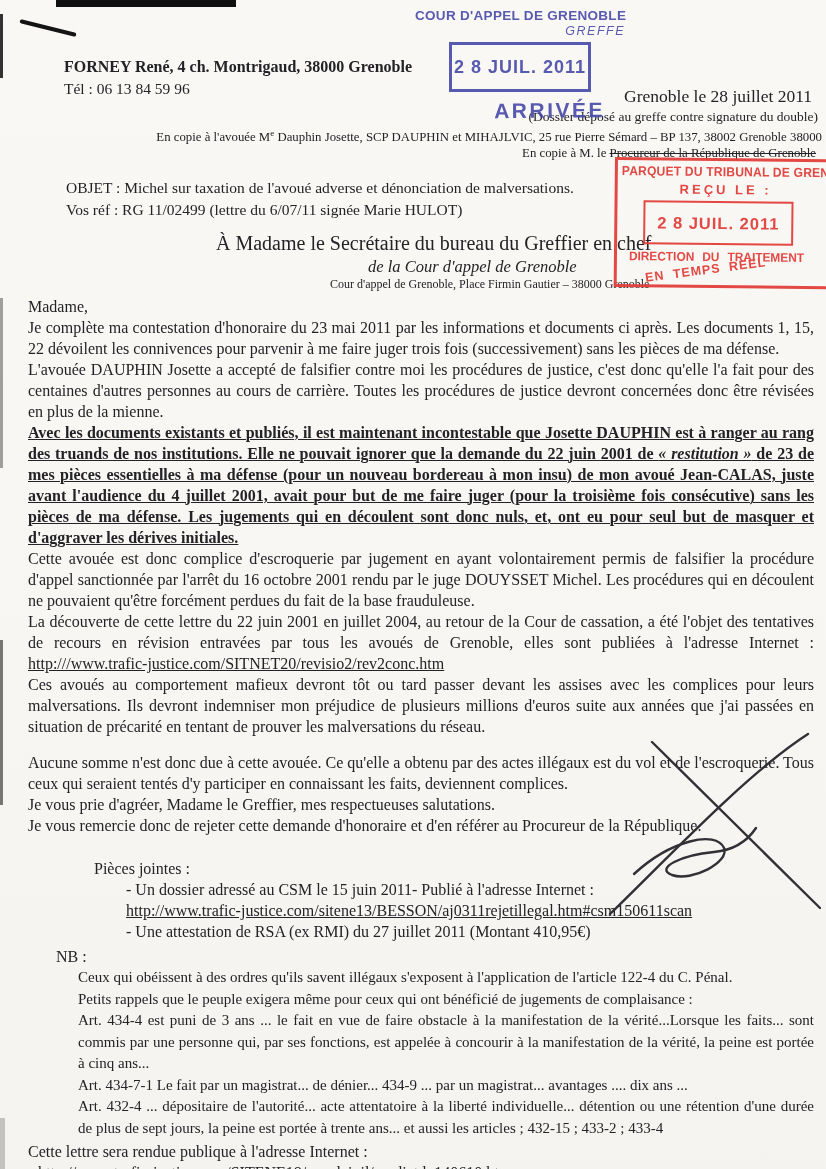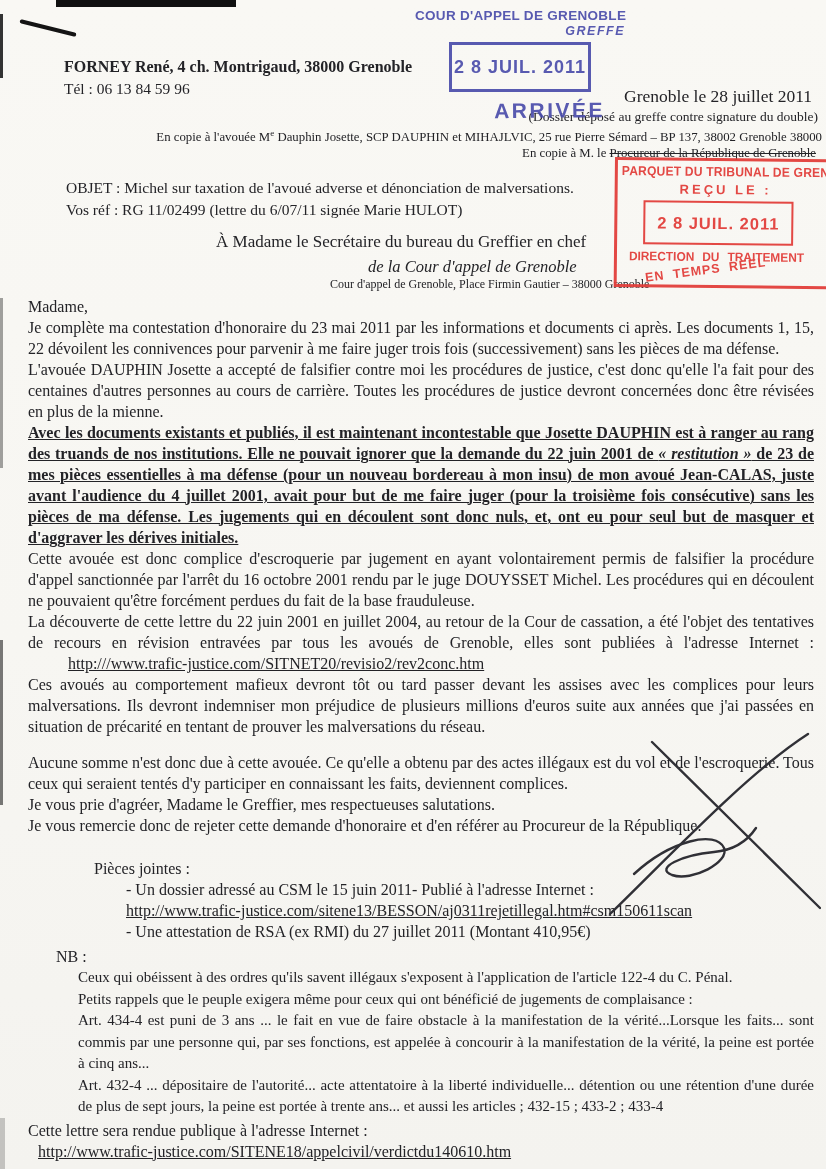--- a/index.html
+++ b/index.html
@@ -17,21 +17,21 @@
   .art-left2{position:absolute;left:0;top:298px;width:3px;height:170px;background:#333;opacity:.45;}
   .art-left3{position:absolute;left:0;top:640px;width:3px;height:165px;background:#222;opacity:.6;}
   .art-left4{position:absolute;left:0;top:1118px;width:5px;height:51px;background:#666;opacity:.35;}
   
   .sender{position:absolute;left:64px;top:56px;font-size:15.5px;line-height:22px;}
   .sender .name-line{font-size:16px;font-weight:bold;}
   
   .stamp-blue{position:absolute;left:415px;top:8px;width:210px;text-align:right;
     color:#4b4dab;font-family:"Liberation Sans","DejaVu Sans",sans-serif;opacity:.92;z-index:3;}
   .sb-court{font-size:13.5px;font-weight:bold;letter-spacing:.3px;white-space:nowrap;}
-  .sb-office{font-size:12.5px;font-style:italic;font-weight:bold;letter-spacing:1.5px;margin-top:1px;}
+  .sb-office{font-size:12.5px;font-style:italic;font-weight:normal;letter-spacing:1.5px;margin-top:1px;}
   .sb-datebox{margin:4px auto 0;width:136px;height:44px;border:3px solid #4b4dab;
     display:flex;align-items:center;justify-content:center;font-size:18px;font-weight:bold;letter-spacing:1px;white-space:nowrap;}
   .sb-arrivee{margin:7px 20px 0 0;font-size:21px;font-weight:bold;letter-spacing:2.5px;transform:rotate(-.5deg);}
   
   .date-line{position:absolute;right:14px;top:86px;font-size:17.5px;}
   .deposit{position:absolute;right:8px;top:109px;font-size:13.5px;}
   .copy1{position:absolute;right:4px;top:128px;font-size:12.8px;white-space:nowrap;}
   .copy2{position:absolute;right:10px;top:146px;font-size:12.8px;white-space:nowrap;}
   .struck{text-decoration:line-through;text-decoration-thickness:1.3px;}
   sup{font-size:9px;}
@@ -41,30 +41,30 @@
     font-family:"Liberation Sans","DejaVu Sans",sans-serif;font-weight:bold;opacity:.95;z-index:4;
     padding:3px 0 0 4px;box-sizing:border-box;}
   .sr-l1{font-size:13px;transform:scaleX(.93);transform-origin:left;white-space:nowrap;letter-spacing:.2px;}
   .sr-l2{font-size:13px;letter-spacing:3px;margin:3px 0 0 58px;}
   .sr-datebox{margin:4px 0 0 22px;width:146px;height:40px;border:2.5px solid #e23f3b;
     display:flex;align-items:center;justify-content:center;font-size:16.5px;letter-spacing:1px;white-space:nowrap;}
   .sr-l3{margin:5px 0 0 8px;font-size:12.5px;transform:scaleX(.95);transform-origin:left;white-space:nowrap;word-spacing:5px;}
   .sr-l4{position:absolute;left:28px;top:102px;font-size:12.5px;transform:rotate(-8deg);letter-spacing:1px;word-spacing:4px;white-space:nowrap;}
   
   .objet{position:absolute;left:66px;top:177px;font-size:15.5px;line-height:22px;width:560px;}
-  .addr1{position:absolute;left:216px;top:232px;font-size:17px;}
+  .addr1{position:absolute;left:216px;top:232px;font-size:20px;}
   .addr2{position:absolute;left:368px;top:257px;font-size:16.5px;font-style:italic;}
   .addr3{position:absolute;left:330px;top:277px;font-size:12px;text-align:right;}
   
   .body-text{position:absolute;left:28px;top:296px;width:786px;font-size:16px;line-height:21px;text-align:justify;z-index:1;}
   .body-text p{margin:0;}
   .p-bold{font-weight:bold;text-decoration:underline;text-decoration-thickness:1.4px;}
   .p-bold .it{font-style:italic;}
   .gap{height:15px;}
-  .u{text-decoration:underline;margin-left:40px;}
+  .u{text-decoration:underline;}
   
   .attachments{margin-top:22px;margin-left:66px;text-align:left;}
   .attachments .item{margin-left:32px;}
   .nb-title{margin:4px 0 0 28px;text-align:left;}
   .nb-line{margin-left:50px;font-size:15px;line-height:21.5px;}
   .footer-line{margin-top:2px;text-align:left;}
   .footer-link{margin-left:10px;text-align:left;}
   
   .signature{position:absolute;left:596px;top:712px;z-index:5;}
 </style>
@@ -131,20 +131,21 @@
       <div>Pièces jointes :</div>
       <div class="item">- Un dossier adressé au CSM le 15 juin 2011- Publié à l'adresse Internet :</div>
       <div class="item u">http://www.trafic-justice.com/sitene13/BESSON/aj0311rejetillegal.htm#csm150611scan</div>
       <div class="item">- Une attestation de RSA (ex RMI) du 27 juillet 2011 (Montant 410,95€)</div>
     </div>
 
     <div class="nb-title">NB :</div>
     <div class="nb-line">Ceux qui obéissent à des ordres qu'ils savent illégaux s'exposent à l'application de l'article 122-4 du C. Pénal.</div>
     <div class="nb-line">Petits rappels que le peuple exigera même pour ceux qui ont bénéficié de jugements de complaisance :</div>
     <div class="nb-line">Art. 434-4 est puni de 3 ans ... le fait en vue de faire obstacle à la manifestation de la vérité...Lorsque les faits... sont commis par une personne qui, par ses fonctions, est appelée à concourir à la manifestation de la vérité, la peine est portée à cinq ans...</div>
+    <div class="nb-line">Art. 434-7-1 Le fait par un magistrat... de dénier... 434-9 ... par un magistrat... avantages .... dix ans ...</div>
     <div class="nb-line">Art. 432-4 ... dépositaire de l'autorité... acte attentatoire à la liberté individuelle... détention ou une rétention d'une durée de plus de sept jours, la peine est portée à trente ans... et aussi les articles ; 432-15 ; 433-2 ; 433-4</div>
 
     <div class="footer-line">Cette lettre sera rendue publique à l'adresse Internet :</div>
     <div class="footer-link u">http://www.trafic-justice.com/SITENE18/appelcivil/verdictdu140610.htm</div>
   </div>
 
   <svg class="signature" width="225" height="205" viewBox="0 0 225 205">
     <g fill="none" stroke="#303036" stroke-width="2.4" stroke-linecap="round">
       <path d="M14 202 C 70 148, 150 62, 212 22"></path>
       <path d="M56 30 L 224 196"></path>

